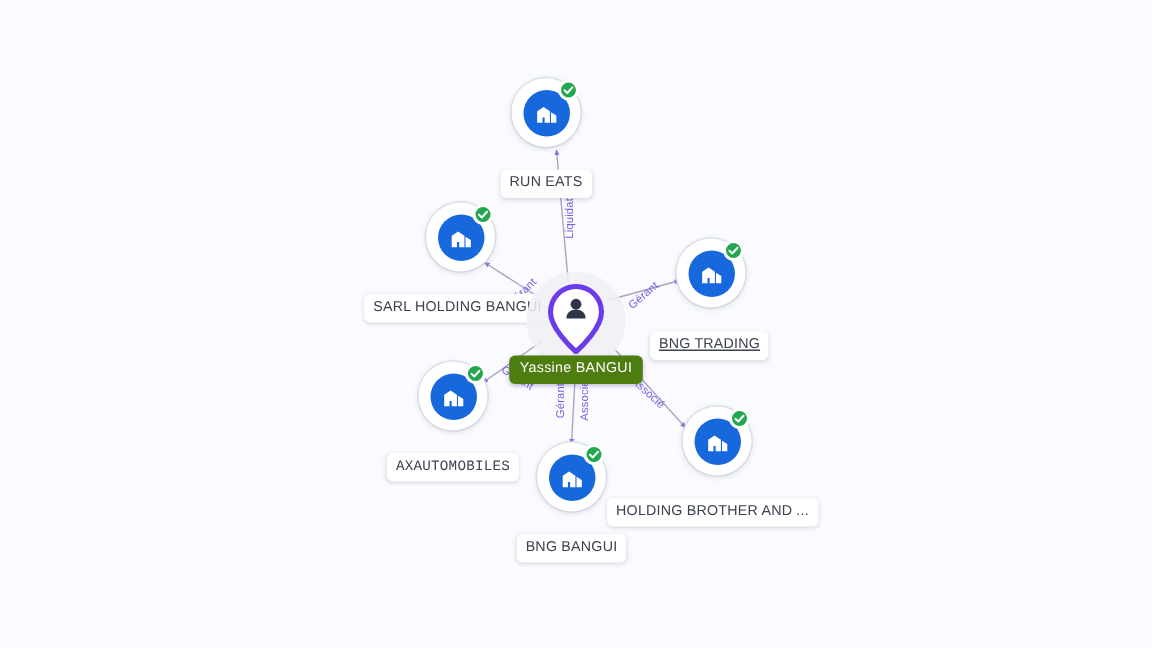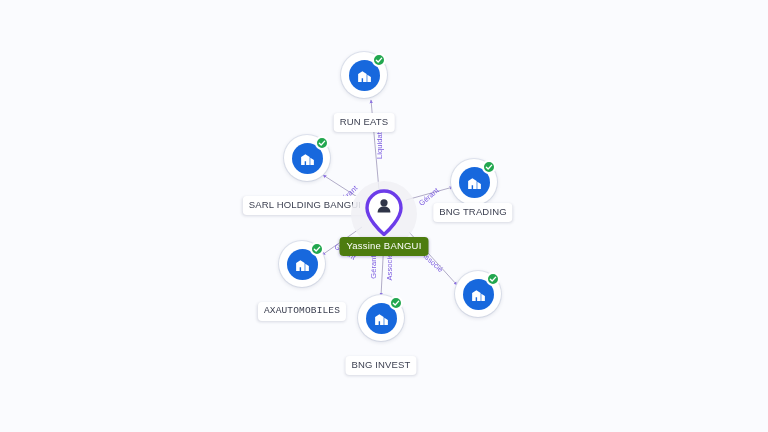--- a/index.html
+++ b/index.html
@@ -211,21 +211,21 @@
           <rect x="10.6" y="12" width="2.4" height="2.4"></rect>
         </svg>
       </div>
       <div class="check-badge">
         <svg width="8" height="8" viewBox="0 0 24 24" fill="none" stroke="#ffffff" stroke-width="4" stroke-linecap="round" stroke-linejoin="round">
             <path d="M4 12.5 L9.5 18 L20 6.5"></path>
           </svg>
       </div>
     </div>
   </div>
-  <div class="node-label" style="left:473px; top:181px;">BNG TRADING</div>
+  <div class="node-label" style="left:473px; top:199px;text-decoration:underline;">BNG TRADING</div>
 
   <div class="node" style="left:302px; top:264px;">
     <div class="node-icon-wrap">
       <div class="node-icon">
         <svg width="17" height="17" viewBox="0 0 24 24" fill="#ffffff">
           <path d="M3 21V10l6-4 6 4v11h-5v-5H8v5H3zm13 0V11l5 3v7h-5z"></path>
           <rect x="5" y="12" width="2.4" height="2.4"></rect>
           <rect x="10.6" y="12" width="2.4" height="2.4"></rect>
         </svg>
       </div>
@@ -247,38 +247,39 @@
           <rect x="10.6" y="12" width="2.4" height="2.4"></rect>
         </svg>
       </div>
       <div class="check-badge">
         <svg width="8" height="8" viewBox="0 0 24 24" fill="none" stroke="#ffffff" stroke-width="4" stroke-linecap="round" stroke-linejoin="round">
             <path d="M4 12.5 L9.5 18 L20 6.5"></path>
           </svg>
       </div>
     </div>
   </div>
+  <div class="node-label" style="left:475px; top:310px;">HOLDING BROTHER AND ...</div>
 
   <div class="node" style="left:381px; top:318px;">
     <div class="node-icon-wrap">
       <div class="node-icon">
         <svg width="17" height="17" viewBox="0 0 24 24" fill="#ffffff">
           <path d="M3 21V10l6-4 6 4v11h-5v-5H8v5H3zm13 0V11l5 3v7h-5z"></path>
           <rect x="5" y="12" width="2.4" height="2.4"></rect>
           <rect x="10.6" y="12" width="2.4" height="2.4"></rect>
         </svg>
       </div>
       <div class="check-badge">
         <svg width="8" height="8" viewBox="0 0 24 24" fill="none" stroke="#ffffff" stroke-width="4" stroke-linecap="round" stroke-linejoin="round">
             <path d="M4 12.5 L9.5 18 L20 6.5"></path>
           </svg>
       </div>
     </div>
   </div>
-  <div class="node-label" style="left:381px; top:334px;">BNG INVEST</div>
+  <div class="node-label" style="left:381px; top:334px;">BNG BANGUI</div>
 
   <div class="center-node" style="left:384px; top:212px;">
     <div class="center-halo"></div>
     <div class="pin">
       <svg width="38" height="47" viewBox="0 0 38 47">
         <path d="M19 2 C9.6 2 2 9.6 2 19 C2 29.5 15 42 19 45.5 C23 42 36 29.5 36 19 C36 9.6 28.4 2 19 2 Z" fill="#ffffff" stroke="#6c3ce9" stroke-width="3.4"></path>
         <g transform="translate(19,18)">
           <circle cx="0" cy="-4.2" r="3.6" fill="#2f3448"></circle>
           <path d="M -6.4 5.4 C -6.4 1.3 -3.4 -0.6 0 -0.6 C 3.4 -0.6 6.4 1.3 6.4 5.4 Z" fill="#2f3448"></path>
         </g>

